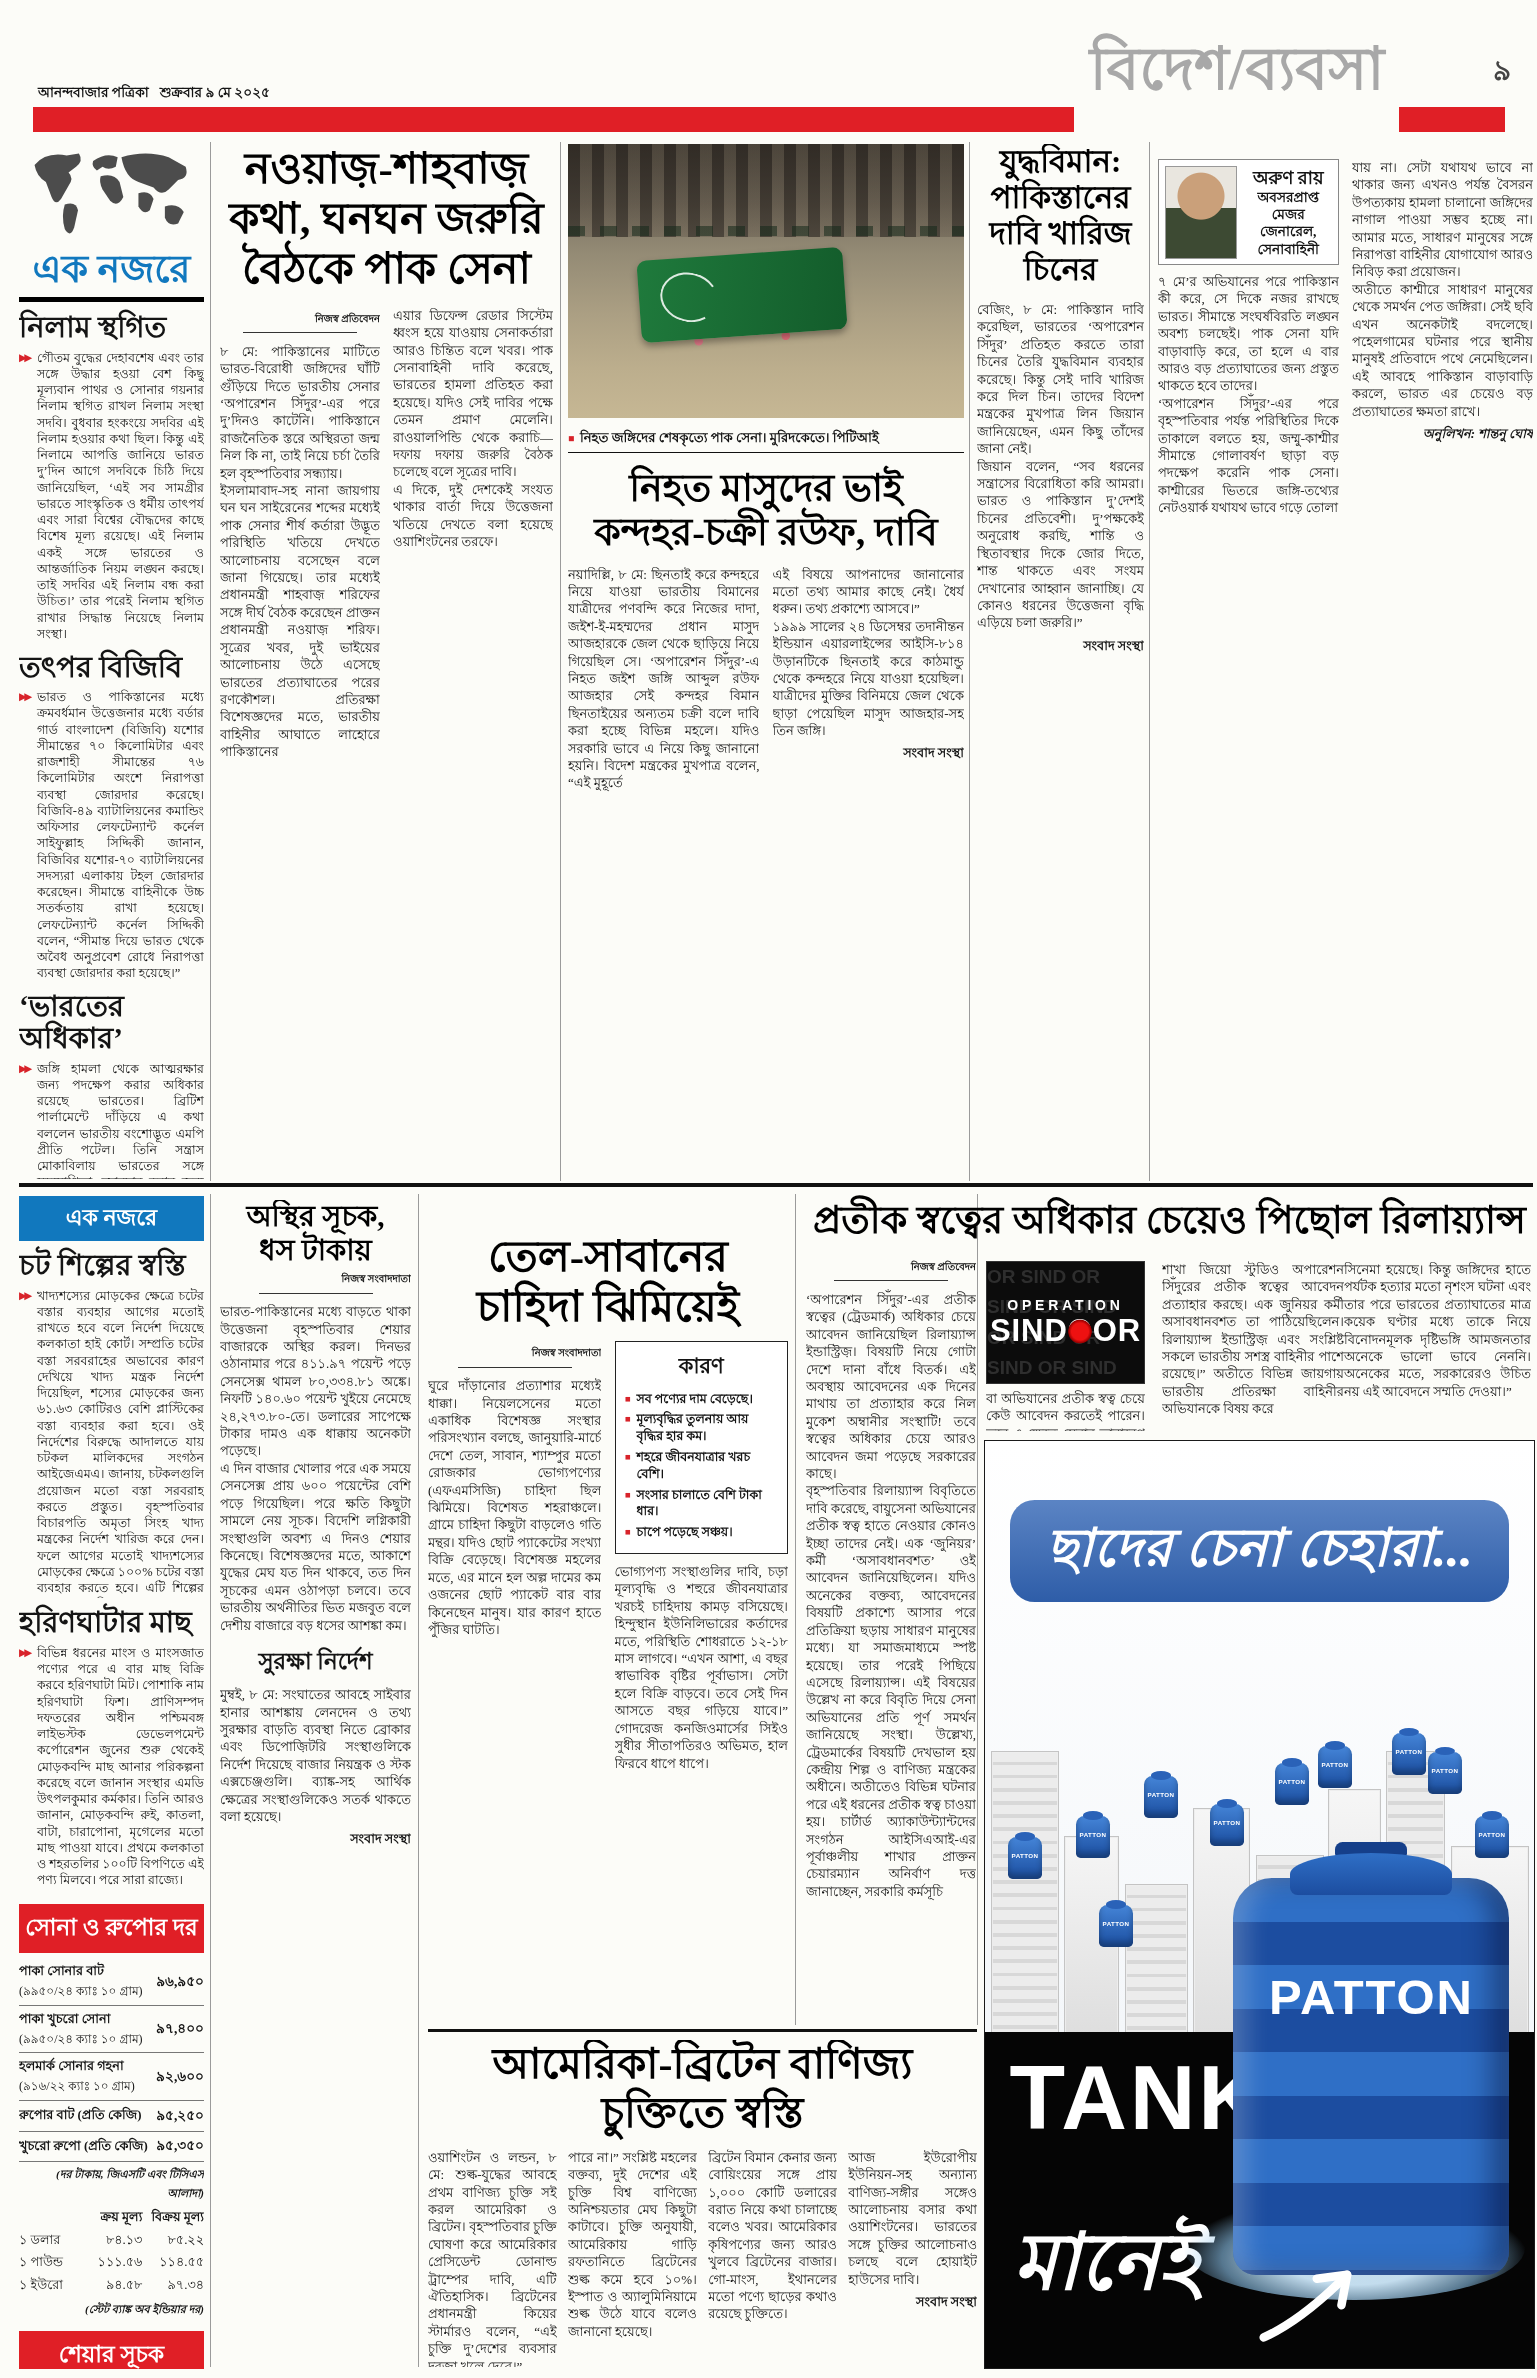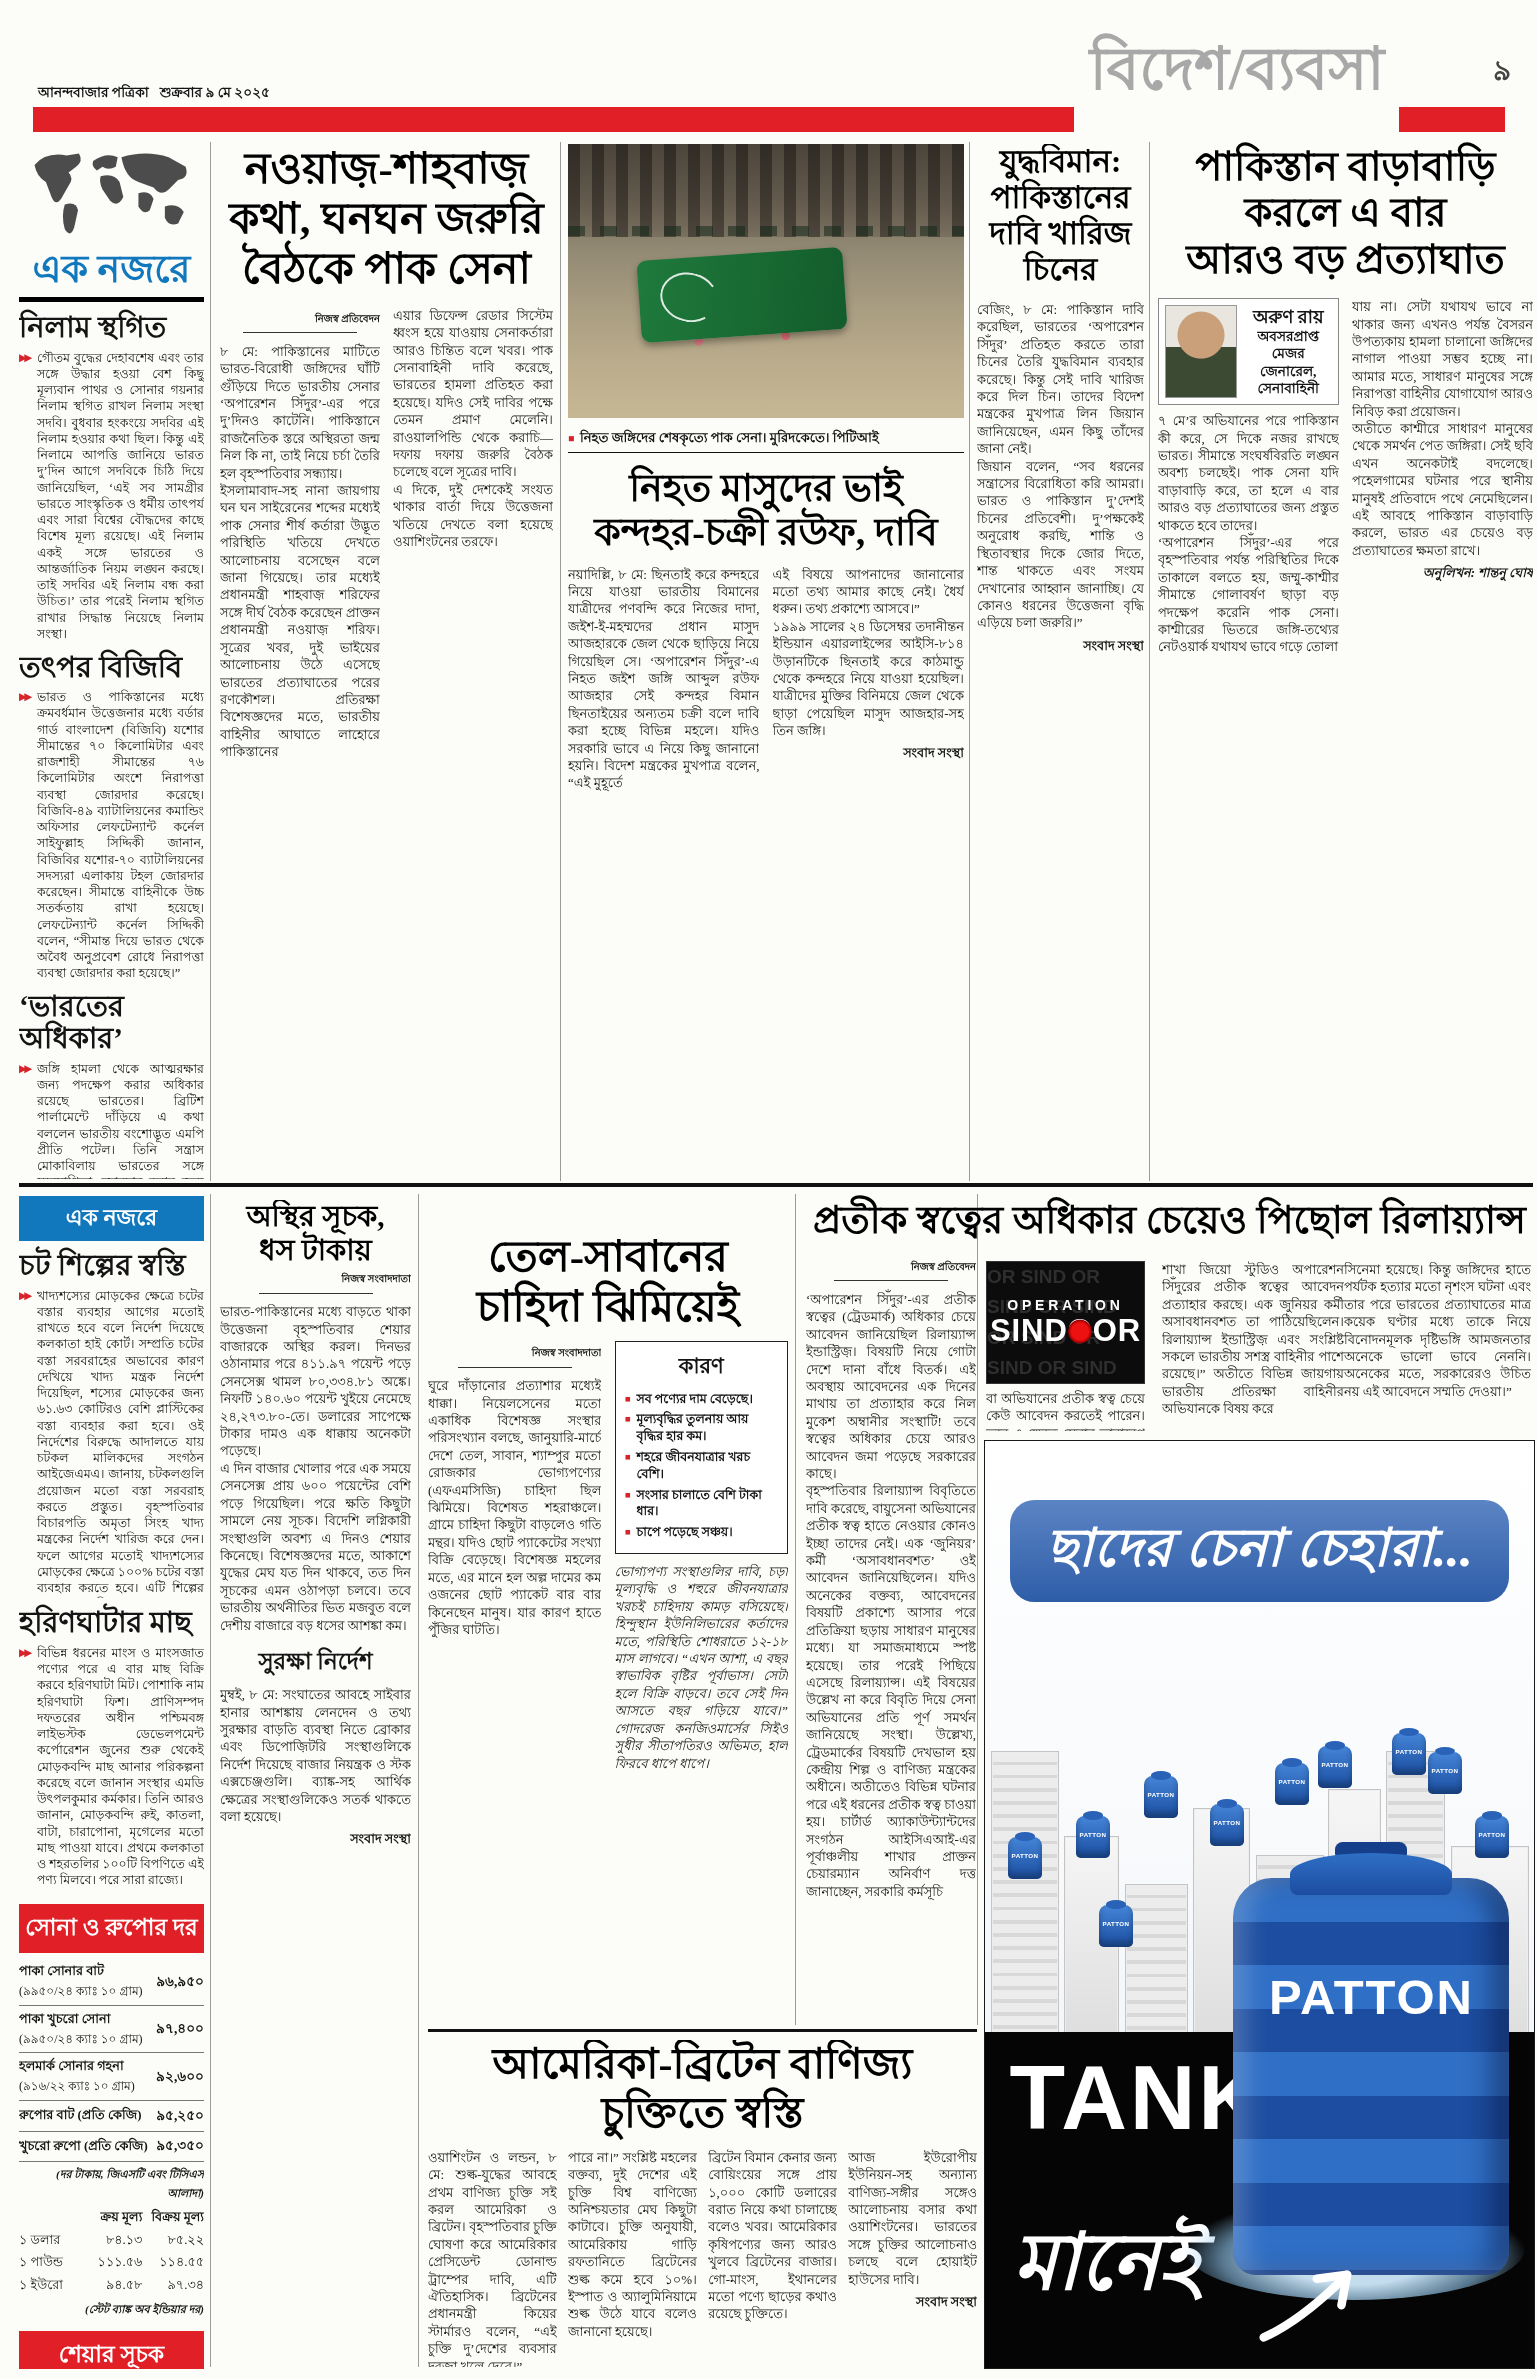--- a/index.html
+++ b/index.html
@@ -203,23 +203,20 @@
     <div class="hl" style="font-size:31px;">যুদ্ধবিমান:
 পাকিস্তানের
 দাবি খারিজ
 চিনের</div>
     <div class="bt" style="margin-top:13.2px;">বেজিং, ৮ মে: পাকিস্তান দাবি করেছিল, ভারতের ‘অপারেশন সিঁদুর’ প্রতিহত করতে তারা চিনের তৈরি যুদ্ধবিমান ব্যবহার করেছে। কিন্তু সেই দাবি খারিজ করে দিল চিন। তাদের বিদেশ মন্ত্রকের মুখপাত্র লিন জিয়ান জানিয়েছেন, এমন কিছু তাঁদের জানা নেই।
 জিয়ান বলেন, “সব ধরনের সন্ত্রাসের বিরোধিতা করি আমরা। ভারত ও পাকিস্তান দু’দেশই চিনের প্রতিবেশী। দু’পক্ষকেই অনুরোধ করছি, শান্তি ও স্থিতাবস্থার দিকে জোর দিতে, শান্ত থাকতে এবং সংযম দেখানোর আহ্বান জানাচ্ছি। যে কোনও ধরনের উত্তেজনা বৃদ্ধি এড়িয়ে চলা জরুরি।”</div>
     <div class="credit">সংবাদ সংস্থা</div>
   </div>
 
   <div class="abs" style="left:1158px;top:144px;width:375px;">
-    <div class="hl" style="font-size:40px;">পাকিস্তান বাড়াবাড়ি
-করলে এ বার
-আরও বড় প্রত্যাঘাত</div>
     <div class="cols" style="margin-top:15px;height:833px;">
       <div class="col">
         <div class="authorbox">
           <div class="aphoto"></div>
           <div class="aname">
             <span>অরুণ রায়</span>
             <small>অবসরপ্রাপ্ত মেজর জেনারেল, সেনাবাহিনী</small>
           </div>
         </div>
         <div class="bt">৭ মে’র অভিযানের পরে পাকিস্তান কী করে, সে দিকে নজর রাখছে ভারত। সীমান্তে সংঘর্ষবিরতি লঙ্ঘন অবশ্য চলছেই। পাক সেনা যদি বাড়াবাড়ি করে, তা হলে এ বার আরও বড় প্রত্যাঘাতের জন্য প্রস্তুত থাকতে হবে তাদের।
@@ -338,21 +335,21 @@
             </div>
           <div>
               <span class="rsq">■</span>
               <span>সংসার চালাতে বেশি টাকা ধার।</span>
             </div>
           <div>
               <span class="rsq">■</span>
               <span>চাপে পড়েছে সঞ্চয়।</span>
             </div>
         </div>
-        <div class="bt" style="margin-top:9.5px;font-style:italic;">ভোগ্যপণ্য সংস্থাগুলির দাবি, চড়া মূল্যবৃদ্ধি ও শহুরে জীবনযাত্রার খরচই চাহিদায় কামড় বসিয়েছে। হিন্দুস্থান ইউনিলিভারের কর্তাদের মতে, পরিস্থিতি শোধরাতে ১২-১৮ মাস লাগবে। “এখন আশা, এ বছর স্বাভাবিক বৃষ্টির পূর্বাভাস। সেটা হলে বিক্রি বাড়বে। তবে সেই দিন আসতে বছর গড়িয়ে যাবে।” গোদরেজ কনজিওমার্সের সিইও সুধীর সীতাপতিরও অভিমত, হাল ফিরবে ধাপে ধাপে।</div>
+        <div class="bt" style="margin-top:9.5px;">ভোগ্যপণ্য সংস্থাগুলির দাবি, চড়া মূল্যবৃদ্ধি ও শহুরে জীবনযাত্রার খরচই চাহিদায় কামড় বসিয়েছে। হিন্দুস্থান ইউনিলিভারের কর্তাদের মতে, পরিস্থিতি শোধরাতে ১২-১৮ মাস লাগবে। “এখন আশা, এ বছর স্বাভাবিক বৃষ্টির পূর্বাভাস। সেটা হলে বিক্রি বাড়বে। তবে সেই দিন আসতে বছর গড়িয়ে যাবে।” গোদরেজ কনজিওমার্সের সিইও সুধীর সীতাপতিরও অভিমত, হাল ফিরবে ধাপে ধাপে।</div>
       </div>
     </div>
   </div>
 
   <div class="abs hl" style="left:806px;top:1198px;width:727px;font-size:38px;">প্রতীক স্বত্বের অধিকার চেয়েও পিছোল রিলায়্যান্স</div>
 
   <div class="abs" style="left:806px;top:1255px;width:170px;height:768px;overflow:hidden;">
     <div class="byl">নিজস্ব প্রতিবেদন</div>
     <div class="bt">‘অপারেশন সিঁদুর’-এর প্রতীক স্বত্বের (ট্রেডমার্ক) অধিকার চেয়ে আবেদন জানিয়েছিল রিলায়্যান্স ইন্ডাস্ট্রিজ়। বিষয়টি নিয়ে গোটা দেশে দানা বাঁধে বিতর্ক। এই অবস্থায় আবেদনের এক দিনের মাথায় তা প্রত্যাহার করে নিল মুকেশ অম্বানীর সংস্থাটি! তবে স্বত্বের অধিকার চেয়ে আরও আবেদন জমা পড়েছে সরকারের কাছে।
 বৃহস্পতিবার রিলায়্যান্স বিবৃতিতে দাবি করেছে, বায়ুসেনা অভিযানের প্রতীক স্বত্ব হাতে নেওয়ার কোনও ইচ্ছা তাদের নেই। এক ‘জুনিয়র’ কর্মী ‘অসাবধানবশত’ ওই আবেদন জানিয়েছিলেন। যদিও অনেকের বক্তব্য, আবেদনের বিষয়টি প্রকাশ্যে আসার পরে প্রতিক্রিয়া ছড়ায় সাধারণ মানুষের মধ্যে। যা সমাজমাধ্যমে স্পষ্ট হয়েছে। তার পরেই পিছিয়ে এসেছে রিলায়্যান্স। এই বিষয়ের উল্লেখ না করে বিবৃতি দিয়ে সেনা অভিযানের প্রতি পূর্ণ সমর্থন জানিয়েছে সংস্থা। উল্লেখ্য, ট্রেডমার্কের বিষয়টি দেখভাল হয় কেন্দ্রীয় শিল্প ও বাণিজ্য মন্ত্রকের অধীনে। অতীতেও বিভিন্ন ঘটনার পরে এই ধরনের প্রতীক স্বত্ব চাওয়া হয়। চার্টার্ড অ্যাকাউন্ট্যান্টদের সংগঠন আইসিএআই-এর পূর্বাঞ্চলীয় শাখার প্রাক্তন চেয়ারম্যান অনির্বাণ দত্ত জানাচ্ছেন, সরকারি কর্মসূচি</div>

